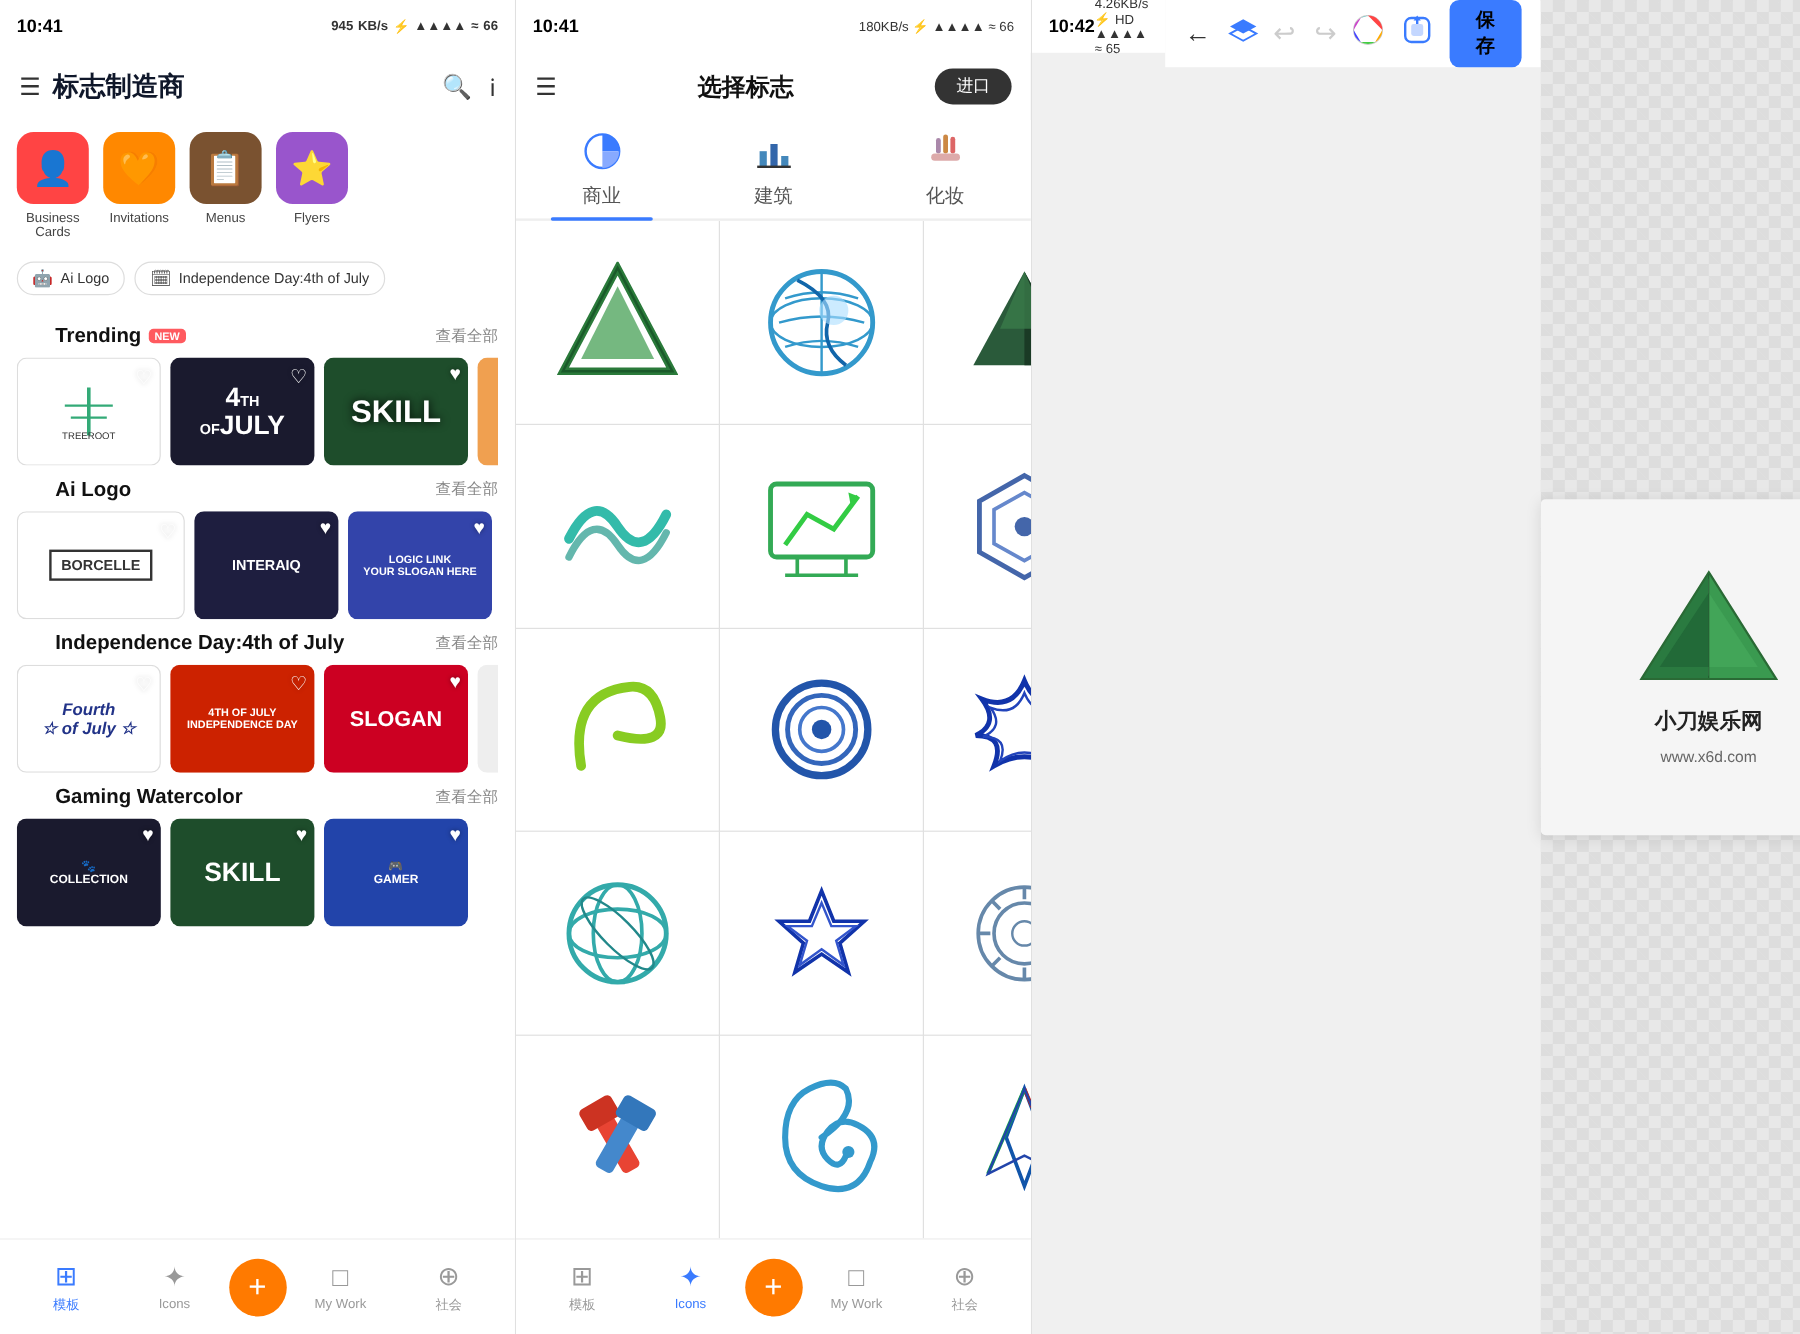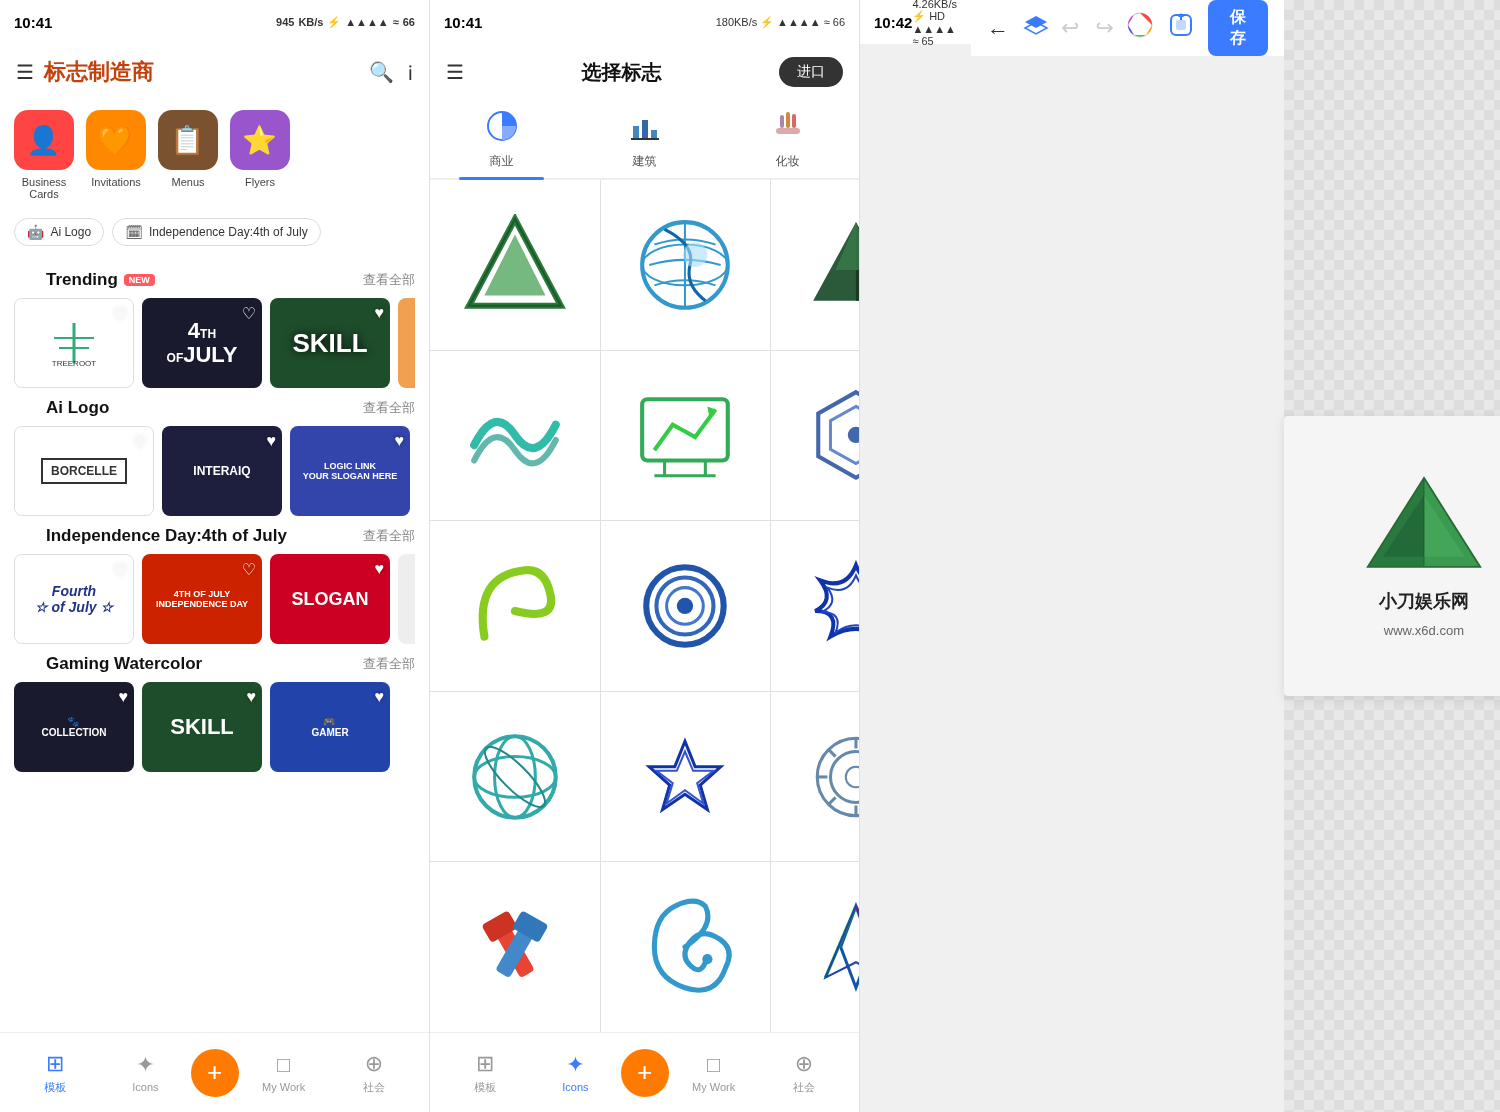--- a/index.html
+++ b/index.html
@@ -38,21 +38,21 @@
     .header1 {
       height: 56px;
       display: flex;
       align-items: center;
       justify-content: space-between;
       padding: 0 16px;
       background: #fff;
     }
     .header1-left { display: flex; align-items: center; gap: 10px; }
     .hamburger { font-size: 20px; color: #333; }
-    .app-title { font-size: 22px; font-weight: 700; color: #c2410c; }
+    .app-title { font-size: 22px; font-weight: 700; color: #0f172a; }
     .header1-right { display: flex; gap: 14px; align-items: center; }
     .icon-btn { font-size: 20px; color: #333; cursor: pointer; }
 
     
     .category-row {
       display: flex;
       flex-direction: row;
       padding: 10px 14px;
       gap: 12px;
       background: #fff;
@@ -241,21 +241,21 @@
       content: '';
       position: absolute;
       bottom: -2px;
       left: 20%;
       width: 60%;
       height: 3px;
       background: #3a7bff;
       border-radius: 2px;
     }
     .tab2-icon { font-size: 26px; }
-    .tab2-label { font-size: 12px; color: #555; }
+    .tab2-label { font-size: 16px; color: #555; }
 
     
     .logo-grid {
       flex: 1;
       overflow-y: auto;
       display: grid;
       grid-template-columns: repeat(3, 1fr);
       gap: 1px;
       background: #e0e0e0;
     }
@@ -305,21 +305,21 @@
       justify-content: space-between;
       padding: 0 16px;
       gap: 12px;
     }
     .toolbar3-left { display: flex; gap: 14px; align-items: center; }
     .toolbar3-right { display: flex; gap: 14px; align-items: center; }
     .tb-icon { font-size: 22px; color: #333; cursor: pointer; }
     .tb-icon.disabled { color: #ccc; }
     .save-btn {
       background: #3a7bff;
-      color: #ffffff;
+      color: #000000;
       padding: 7px 22px;
       border-radius: 8px;
       font-size: 16px;
       font-weight: 700;
       cursor: pointer;
     }
 
     
     .canvas-area {
       flex: 1;

